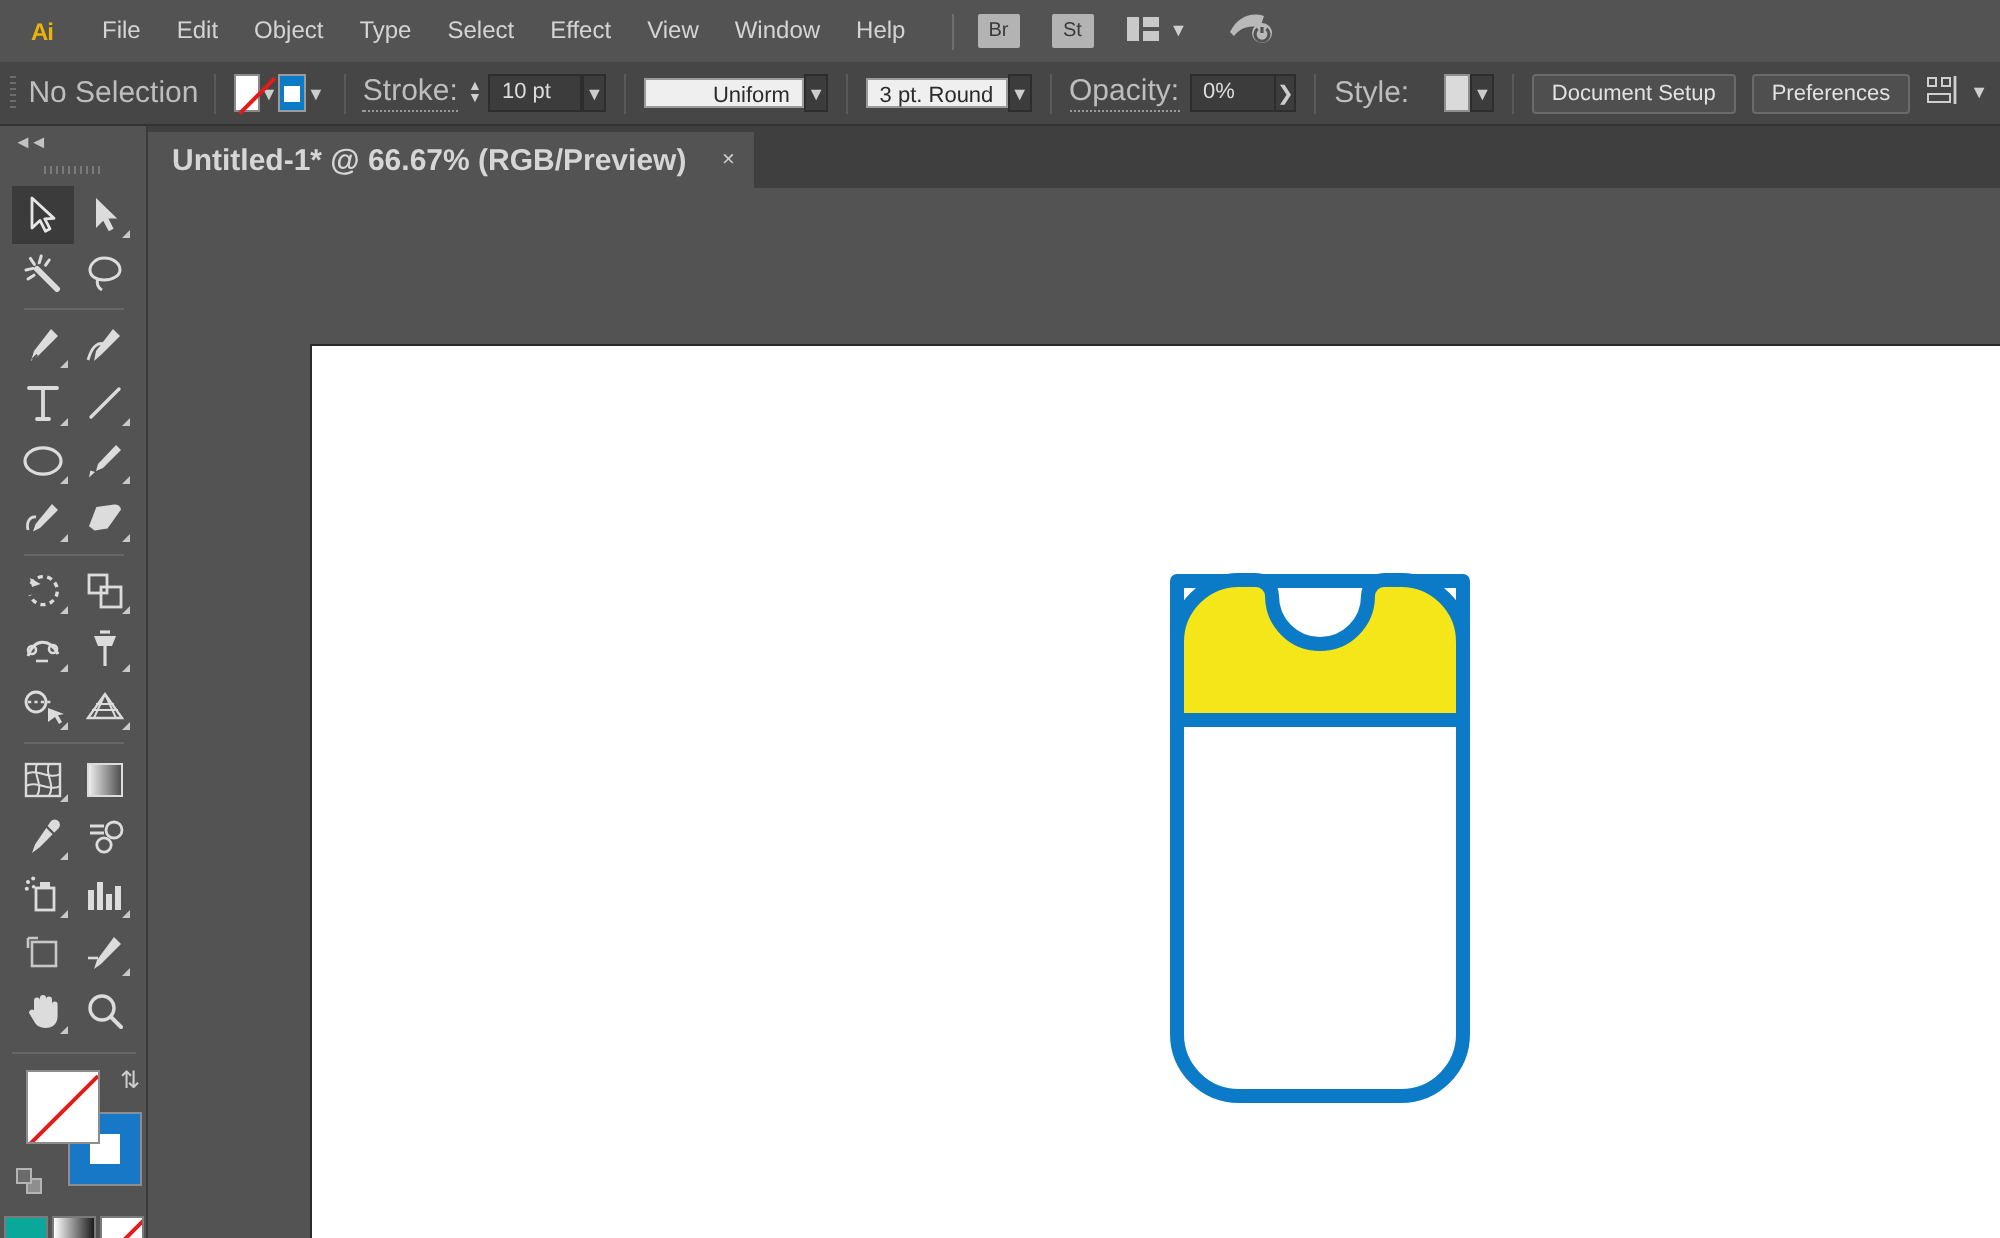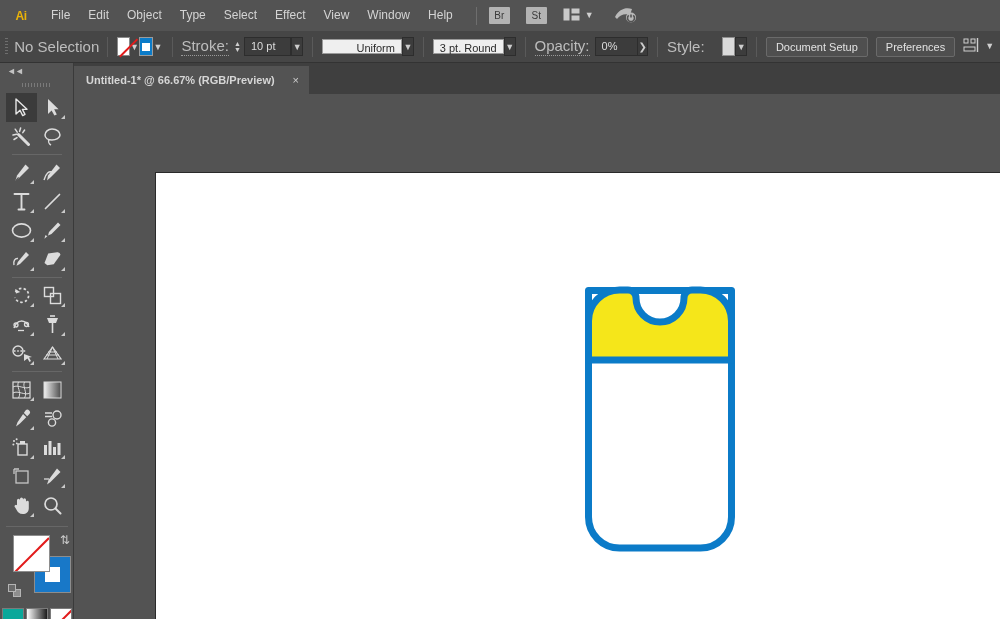--- a/index.html
+++ b/index.html
@@ -122,21 +122,21 @@
   
   .tabbar {
     position: absolute; left: 0; top: 63px; width: 1000px; height: 31px;
     background: #3f3f3f;
   }
   .doctab {
     position: absolute; left: 74px; top: 3px; height: 28px;
     background: #535353; display: flex; align-items: center;
     padding: 0 6px 0 12px; cursor: default;
   }
-  .doctab .t { color: #d6d6d6; font-size: 11px; font-weight: bold; white-space: nowrap; }
+  .doctab .t { color: #d6d6d6; font-size: 15px; font-weight: bold; white-space: nowrap; }
   .tab-close {
     margin-left: 14px; width: 14px; height: 14px; font-size: 11px; color: #cdcdcd;
     display: flex; align-items: center; justify-content: center; cursor: default;
   }
 
   
   .toolpanel {
     position: absolute; left: 0; top: 63px; width: 74px; height: 556px;
     background: #535353; border-right: 1px solid #3a3a3a;
   }

